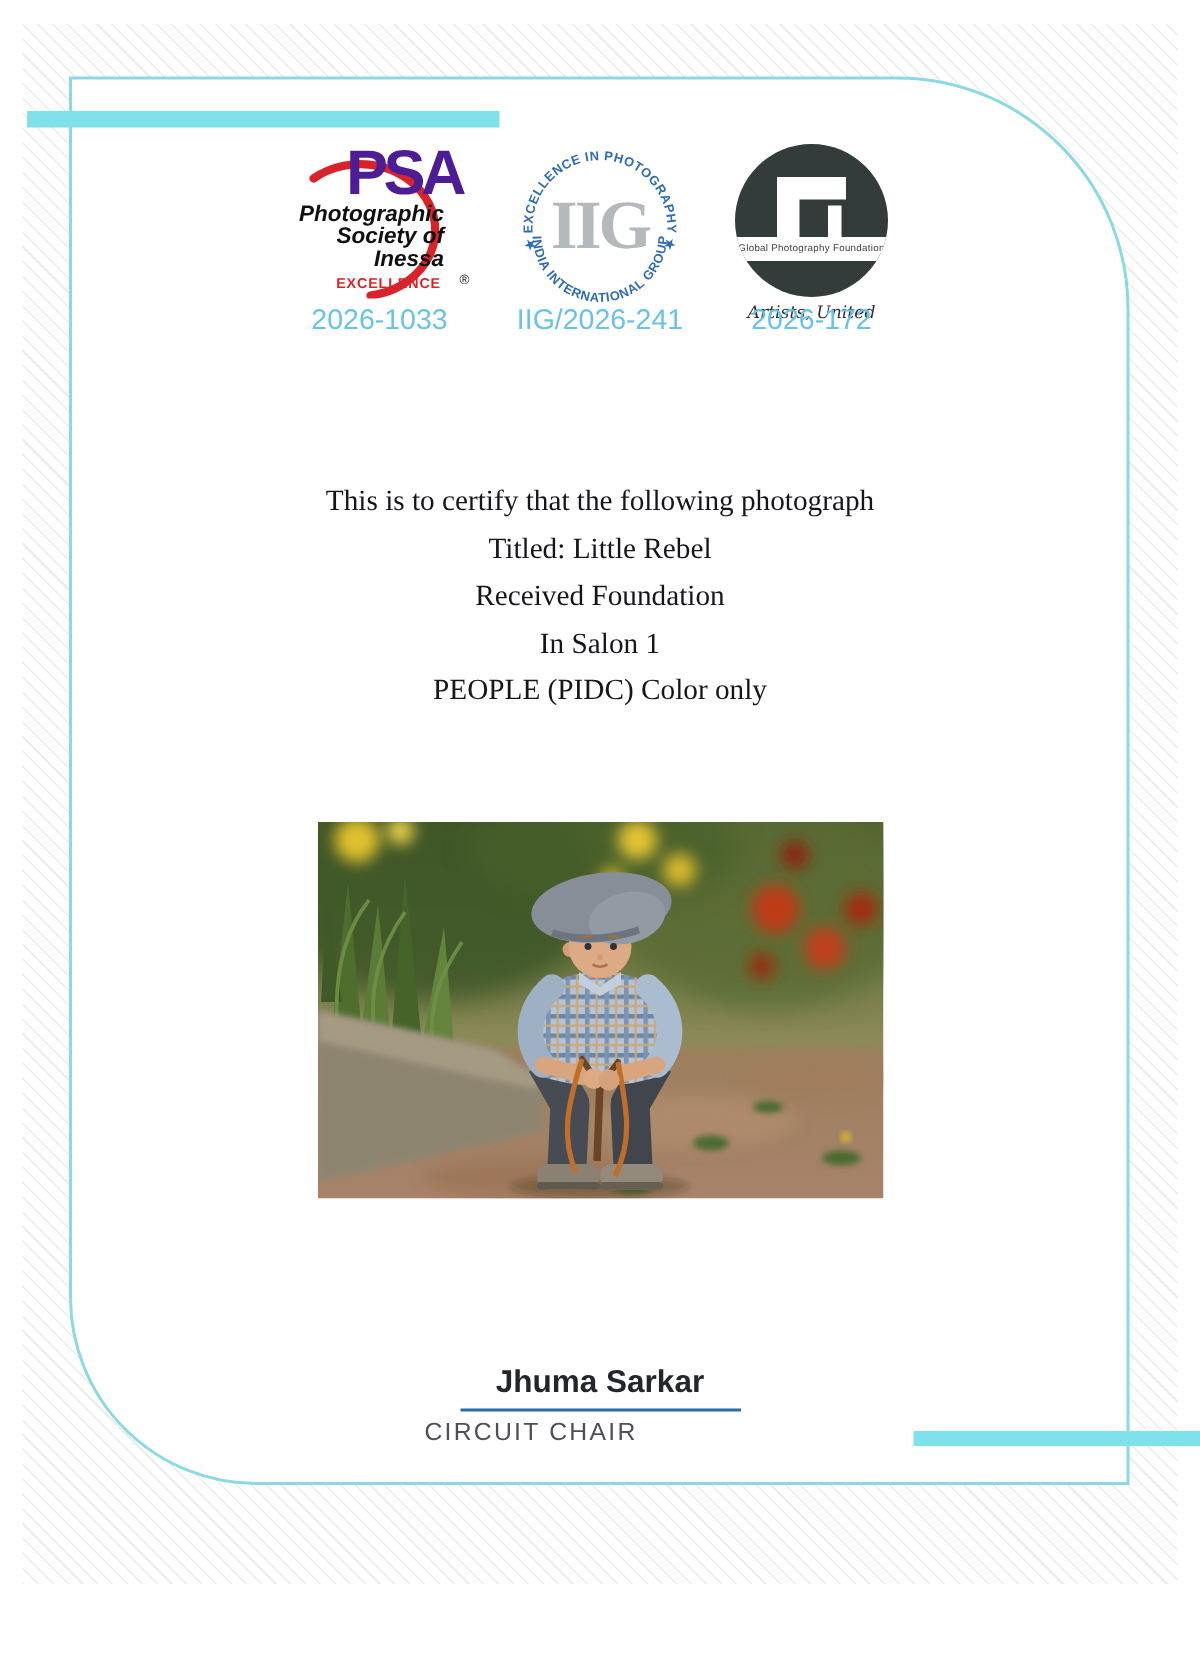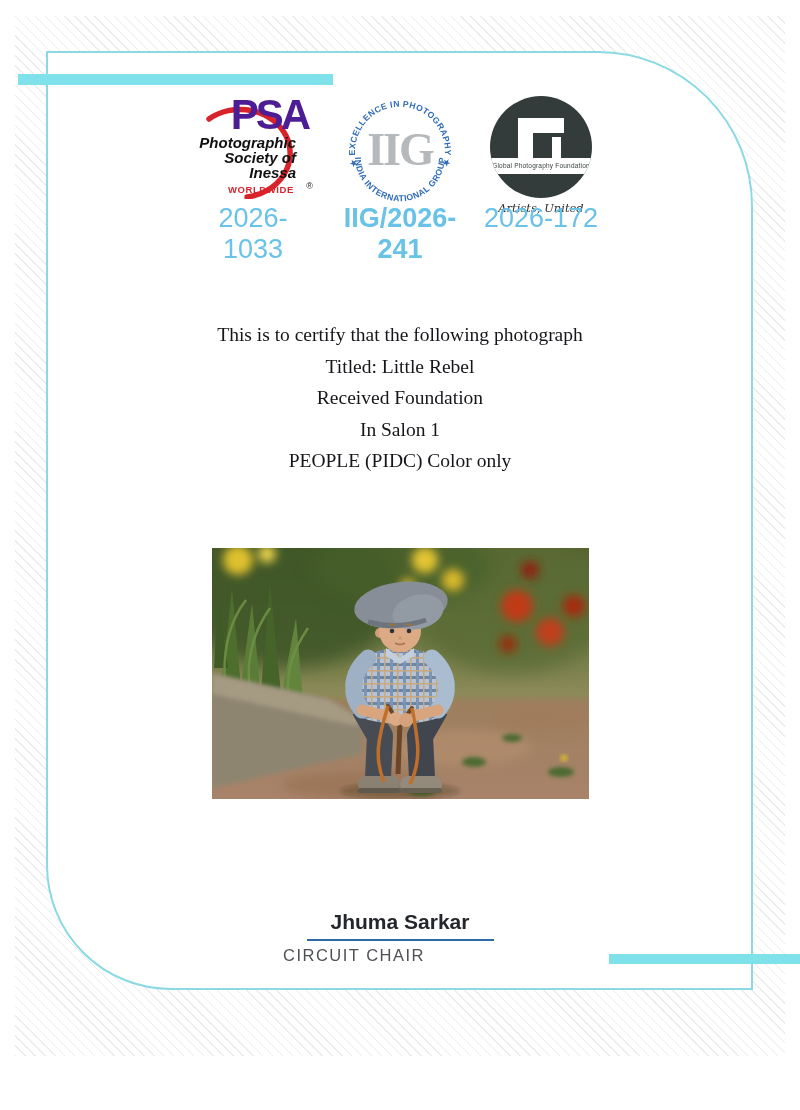--- a/index.html
+++ b/index.html
@@ -68,24 +68,24 @@
     display:flex;align-items:center;justify-content:center;
     font-size:6.5px;color:#3a3f3f;letter-spacing:0.2px;white-space:nowrap;
   }
   .gpf-script{
     margin-top:3px;font-family:"DejaVu Serif","Liberation Serif",serif;
     font-style:italic;font-size:11.5px;color:#2e2e33;
   }
   
   .entry-number{
     position:absolute;top:203px;width:122px;text-align:center;
-    font-size:27px;color:#69c2e7;
+    font-size:19px;color:#69c2e7;
   }
   .num-psa{left:192px;}
-  .num-iig{left:339px;font-weight:bold;}
+  .num-iig{left:339px;}
   .num-gpf{left:480px;}
 
   
   .heading{
     position:absolute;left:0;top:230px;width:800px;text-align:center;
     font-size:35px;font-weight:800;letter-spacing:-0.5px;color:#70dfe9;
   }
 
   
   .cert{
@@ -124,21 +124,21 @@
 
   <div class="logo logo-psa">
     <svg class="psa-swoosh" viewBox="0 0 120 102">
       <path d="M 16 22 A 50 44 0 1 1 54 100" fill="none" stroke="#d8232a" stroke-width="5.5" stroke-linecap="round"></path>
     </svg>
     <div class="psa-acronym">PSA</div>
     <div class="psa-names">
       <div>Photographic</div>
       <div>Society of</div>
       <div>Inessa</div>
-      <div class="psa-worldwide">WORLDWIDE</div>
+      <div class="psa-worldwide">EXCELLENCE</div>
     </div>
     <div class="psa-reg">®</div>
   </div>
 
   <div class="logo logo-iig">
     <svg viewBox="0 0 112 112" width="112" height="112">
       <defs>
         <path id="iigArcTop" d="M 13 73 A 45 45 0 1 1 99 73" fill="none"></path>
         <path id="iigArcBottom" d="M 13 51 A 45 45 0 1 0 99 51" fill="none"></path>
       </defs>

